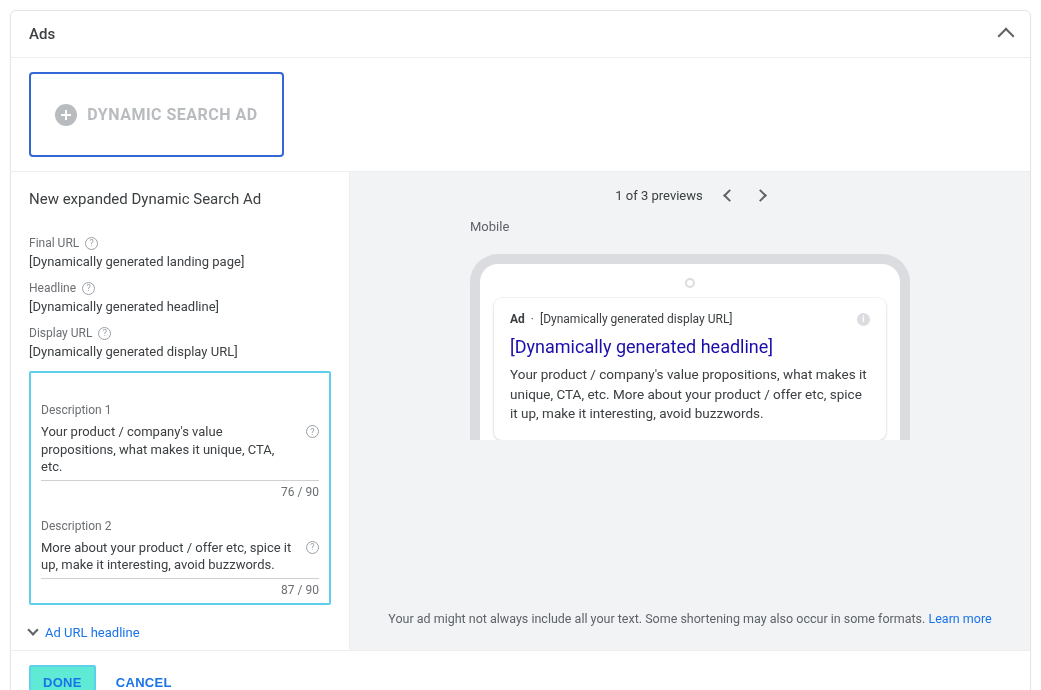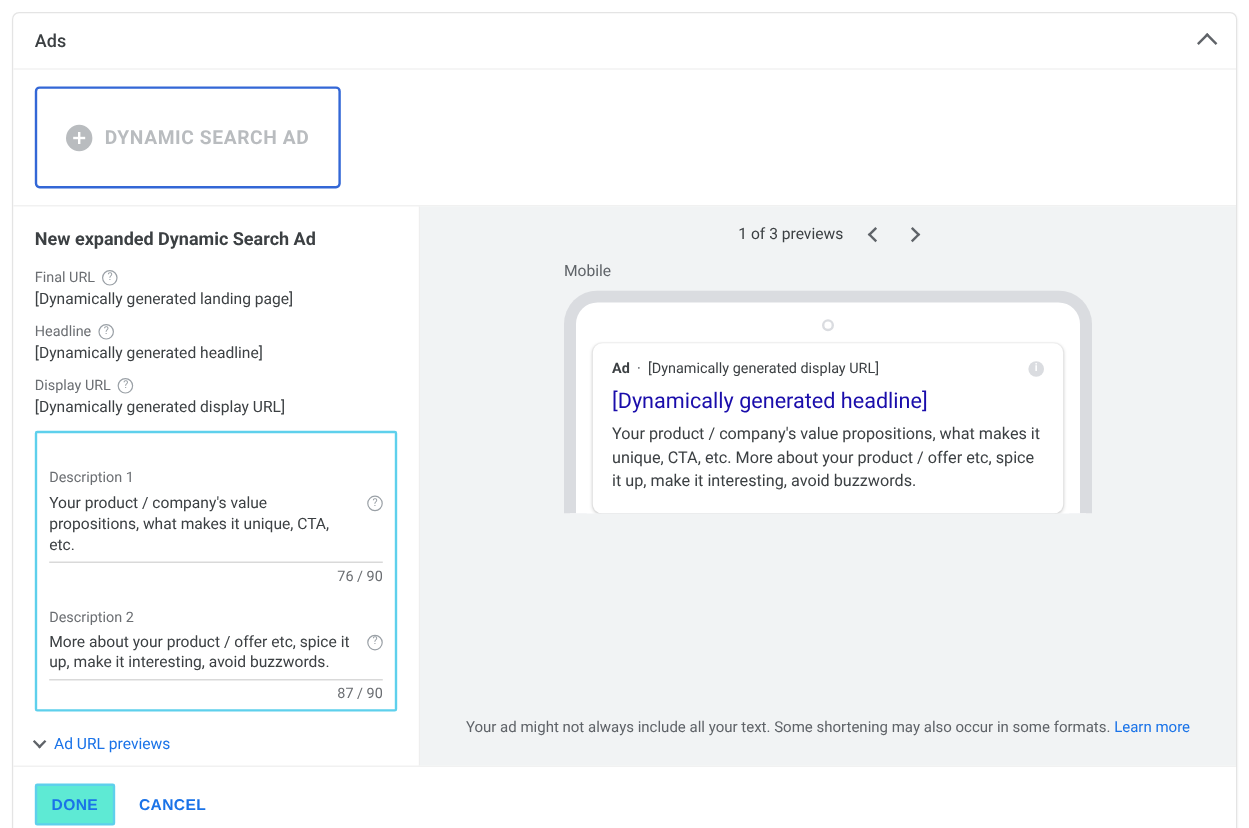--- a/index.html
+++ b/index.html
@@ -79,23 +79,23 @@
     display: flex;
     align-items: stretch;
   }
   .left {
     width: 339px;
     border-right: 1px solid #eee;
     padding: 18px 18px 10px 18px;
   }
   .left h2 {
     font-size: 15px;
-    font-weight: 700;
-    color: #3c4043;
-    margin-bottom: 16px;
+    font-weight: 400;
+    color: #3c4043;
+    margin-bottom: 28px;
   }
   .fld {
     margin-bottom: 12px;
   }
   .fld-label {
     font-size: 12px;
     color: #6b6e72;
     display: flex;
     align-items: center;
     gap: 6px;
@@ -190,21 +190,21 @@
   }
   .pager-left { transform: rotate(-135deg); }
   .pager-right { transform: rotate(45deg); }
   .preview-area {
     flex: 1;
     padding: 0 24px 0 120px;
   }
   .preview-label {
     font-size: 13px;
     color: #5f6368;
-    margin-bottom: 8px;
+    margin-bottom: 20px;
   }
   .phone {
     width: 440px;
     background: #fff;
     border: 10px solid #dadce0;
     border-bottom: none;
     border-radius: 28px 28px 0 0;
     padding: 14px 14px 0 14px;
     overflow: hidden;
   }
@@ -351,21 +351,21 @@
           <div class="desc-help help-icon">?</div>
           <div class="desc-text">More about your product / offer etc, spice it up, make it interesting, avoid buzzwords.</div>
           <div class="desc-line"></div>
           <div class="desc-count">87 / 90</div>
         </div>
 
       </div>
 
       <div class="url-opts">
         <span class="chev-down"></span>
-        <span>Ad URL previews</span>
+        <span>Ad URL headline</span>
       </div>
     </div>
 
     <div class="right">
       <div class="pager">
         <span>1 of 3 previews</span>
         <span class="pager-arrow pager-left"></span>
         <span class="pager-arrow pager-right"></span>
       </div>
 

